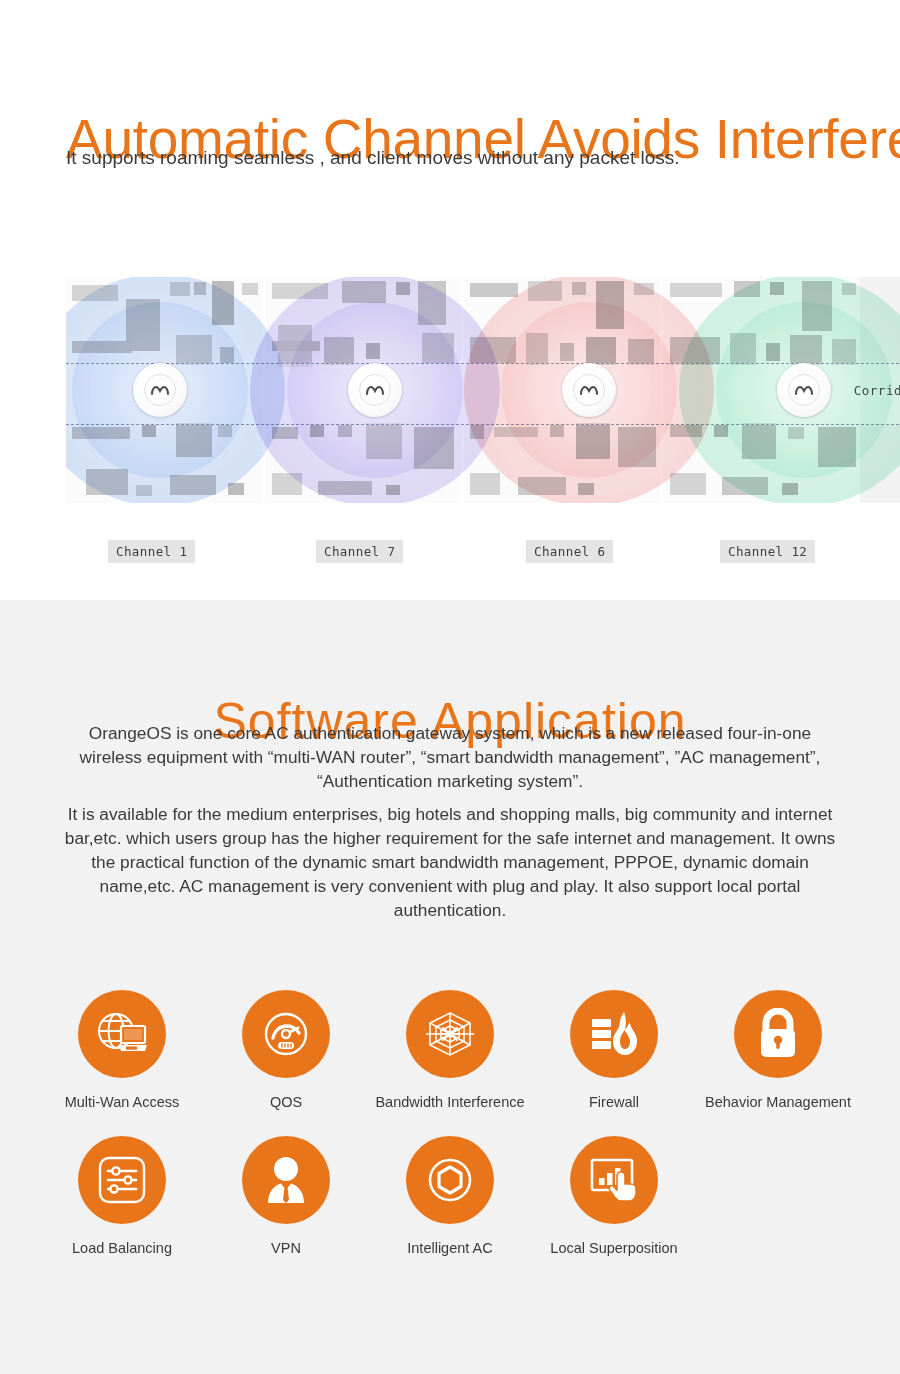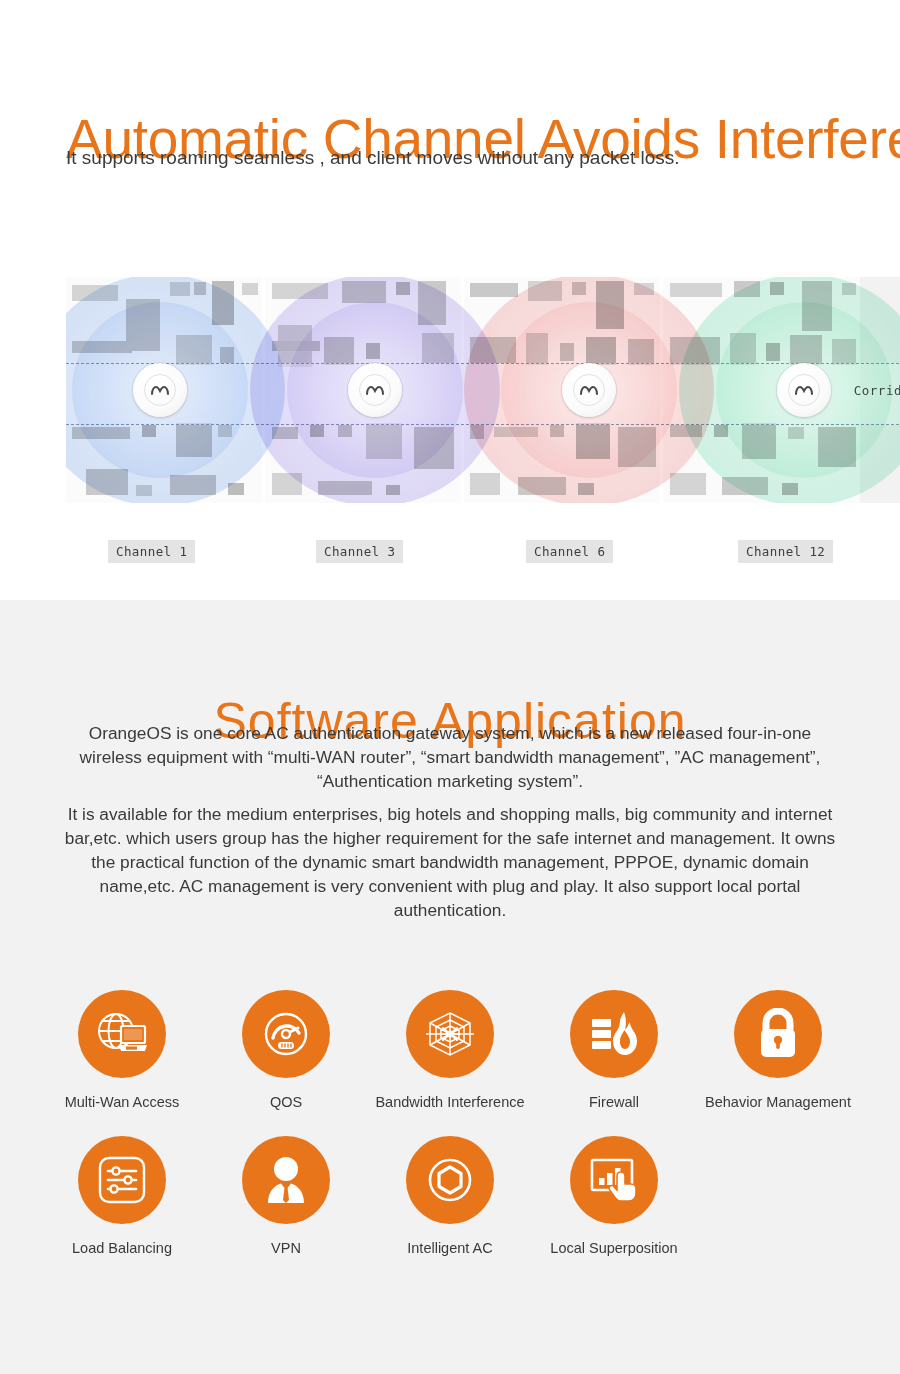--- a/index.html
+++ b/index.html
@@ -229,23 +229,23 @@
       </div>
       <div class="ap" style="left:86%;">
         <svg width="18" height="9" viewBox="0 0 18 9">
           <path d="M1 8 C1 3.5 3.2 1 5 1 C6.8 1 8 3 9 5 C10 3 11.2 1 13 1 C14.8 1 17 3.5 17 8" stroke="#4a4a4a" stroke-width="2" fill="none" stroke-linecap="round"></path>
         </svg>
       </div>
     </div>
 
     <div class="chips">
       <span class="chip" style="left:42px;">Channel 1</span>
-      <span class="chip" style="left:250px;">Channel 3</span>
+      <span class="chip" style="left:250px;">Channel 7</span>
       <span class="chip" style="left:460px;">Channel 6</span>
-      <span class="chip" style="left:672px;">Channel 12</span>
+      <span class="chip" style="left:654px;">Channel 12</span>
     </div>
   </section>
 
   <section class="soft"></section>
 
   <h2 class="soft-title">Software Application</h2>
 
   <div class="soft-body">
     <p>OrangeOS is one core AC authentication gateway system, which is a new released four-in-one wireless equipment with “multi-WAN router”, “smart bandwidth management”, ”AC management”, “Authentication marketing system”.</p>
     <p>It is available for the medium enterprises, big hotels and shopping malls, big community and internet bar,etc. which users group has the higher requirement for the safe internet and management. It owns the practical function of the dynamic smart bandwidth management, PPPOE, dynamic domain name,etc. AC management is very convenient with plug and play. It also support local portal authentication.</p>

